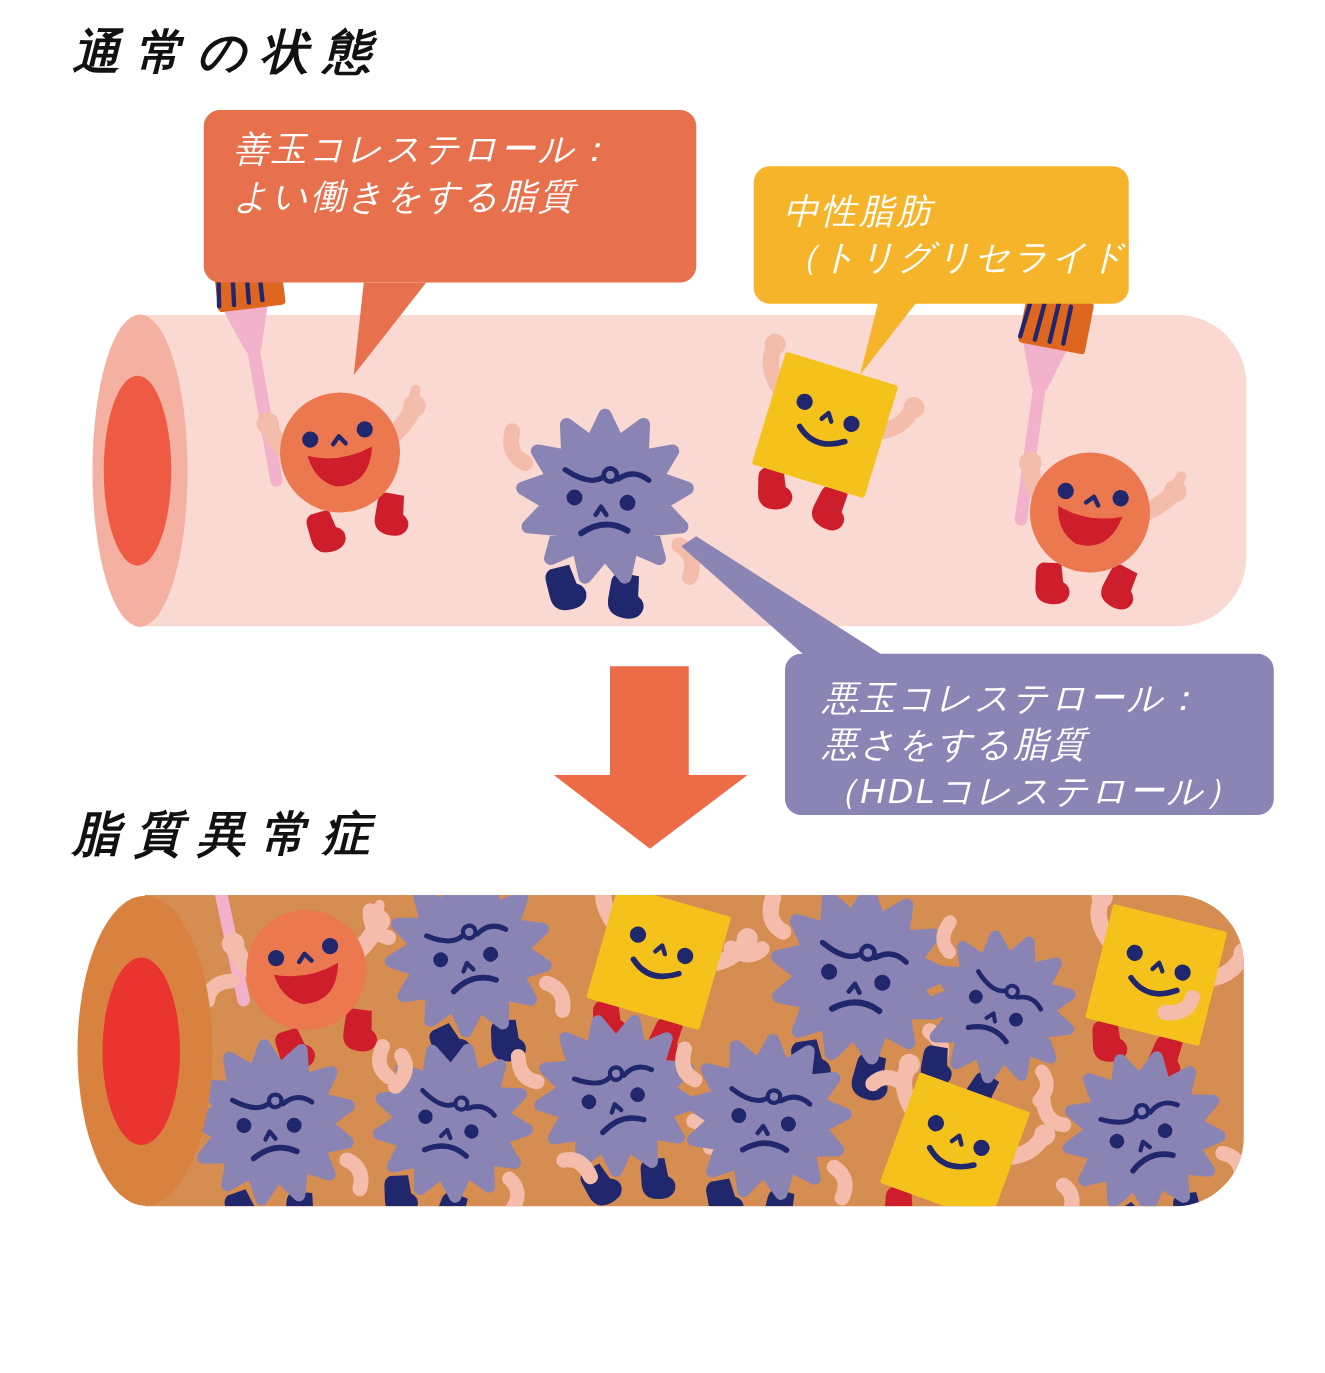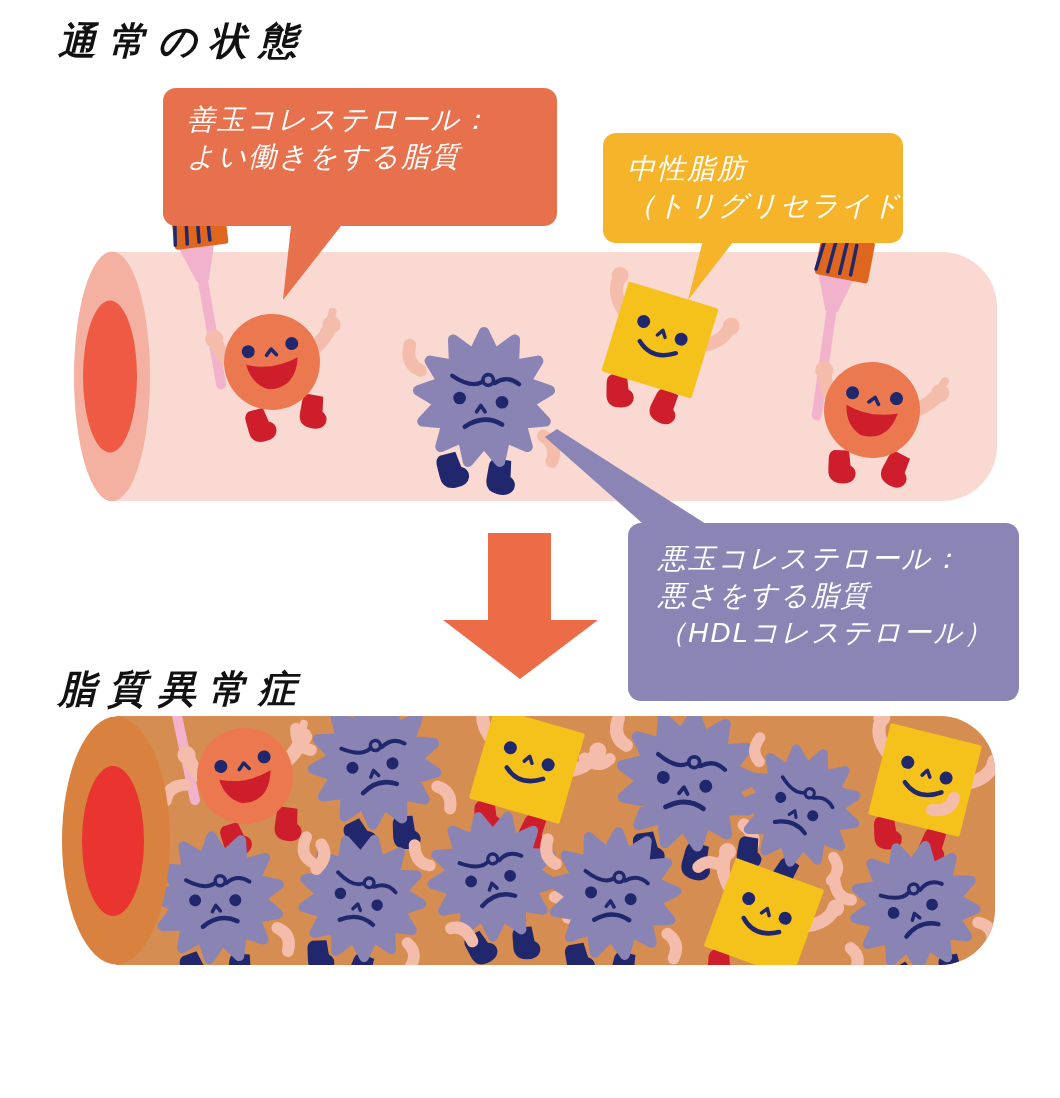--- a/index.html
+++ b/index.html
@@ -7,29 +7,29 @@
     position:relative;width:1060px;height:1098px;background:#ffffff;overflow:hidden;
     font-family:"Liberation Sans","DejaVu Sans",sans-serif;
     font-style:italic;
   }
   svg.art{position:absolute;left:0;top:0;}
   .sec-title{
     position:absolute;font-size:38px;font-weight:bold;color:var(--title_text);
     letter-spacing:12px;white-space:nowrap;
   }
   #title-normal{left:58px;top:16px;}
-  #title-dys{left:58px;top:642px;margin-top:22px;}
+  #title-dys{left:58px;top:642px;}
   .bubble{
     position:absolute;box-sizing:border-box;color:var(--label_text);
     border-radius:13px;font-size:28px;line-height:37px;letter-spacing:2px;
   }
   .bubble .ln{white-space:nowrap;}
   #bubble-hdl{left:163px;top:88px;width:394px;height:138px;padding:13px 0 0 24px;background:var(--hdl_label_bg);}
   #bubble-tg{left:603px;top:121px;width:300px;height:110px;padding:17px 0 0 24px;background:var(--tg_label_bg);margin-top:12px;}
-  #bubble-ldl{left:628px;top:523px;width:391px;height:178px;padding:17px 0 0 30px;background:var(--ldl_label_bg);}
+  #bubble-ldl{left:628px;top:523px;width:391px;height:129px;padding:17px 0 0 30px;background:var(--ldl_label_bg);}
 </style>
 </head>
 <body>
 
 <div class="stage">
 
   <svg class="art" width="1060" height="1098" viewBox="0 0 1060 1098">
     <defs>
       <path id="boot" d="M-8,-16 Q-13,-14 -13,-8 L-13,4 Q-13,16 -1,17 Q11,18 14,10 Q16,3 9,-1 L7,-16 Z"></path>
 

